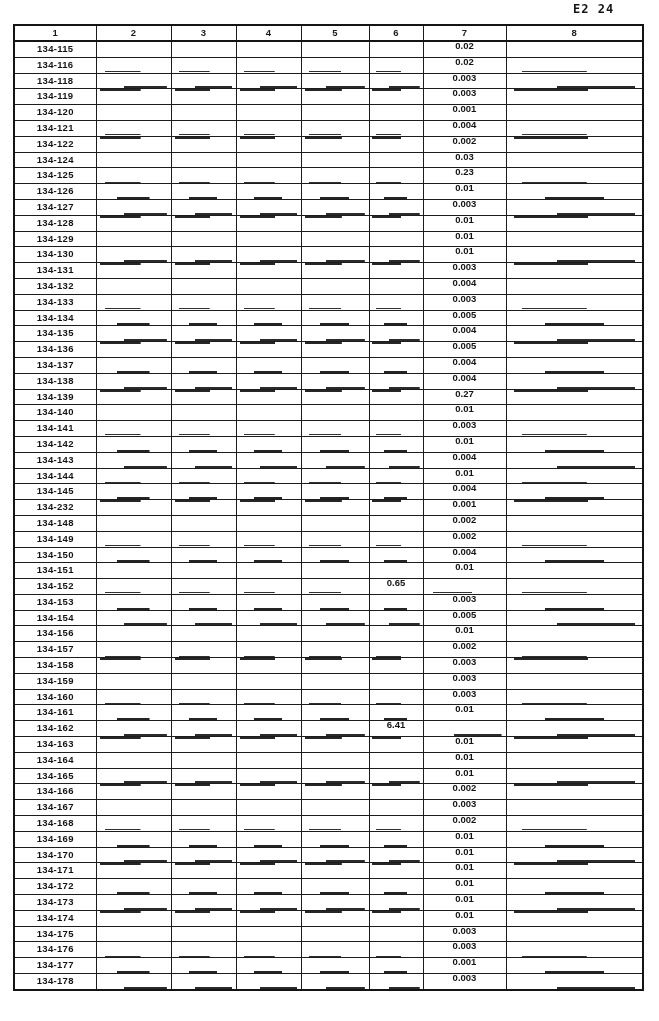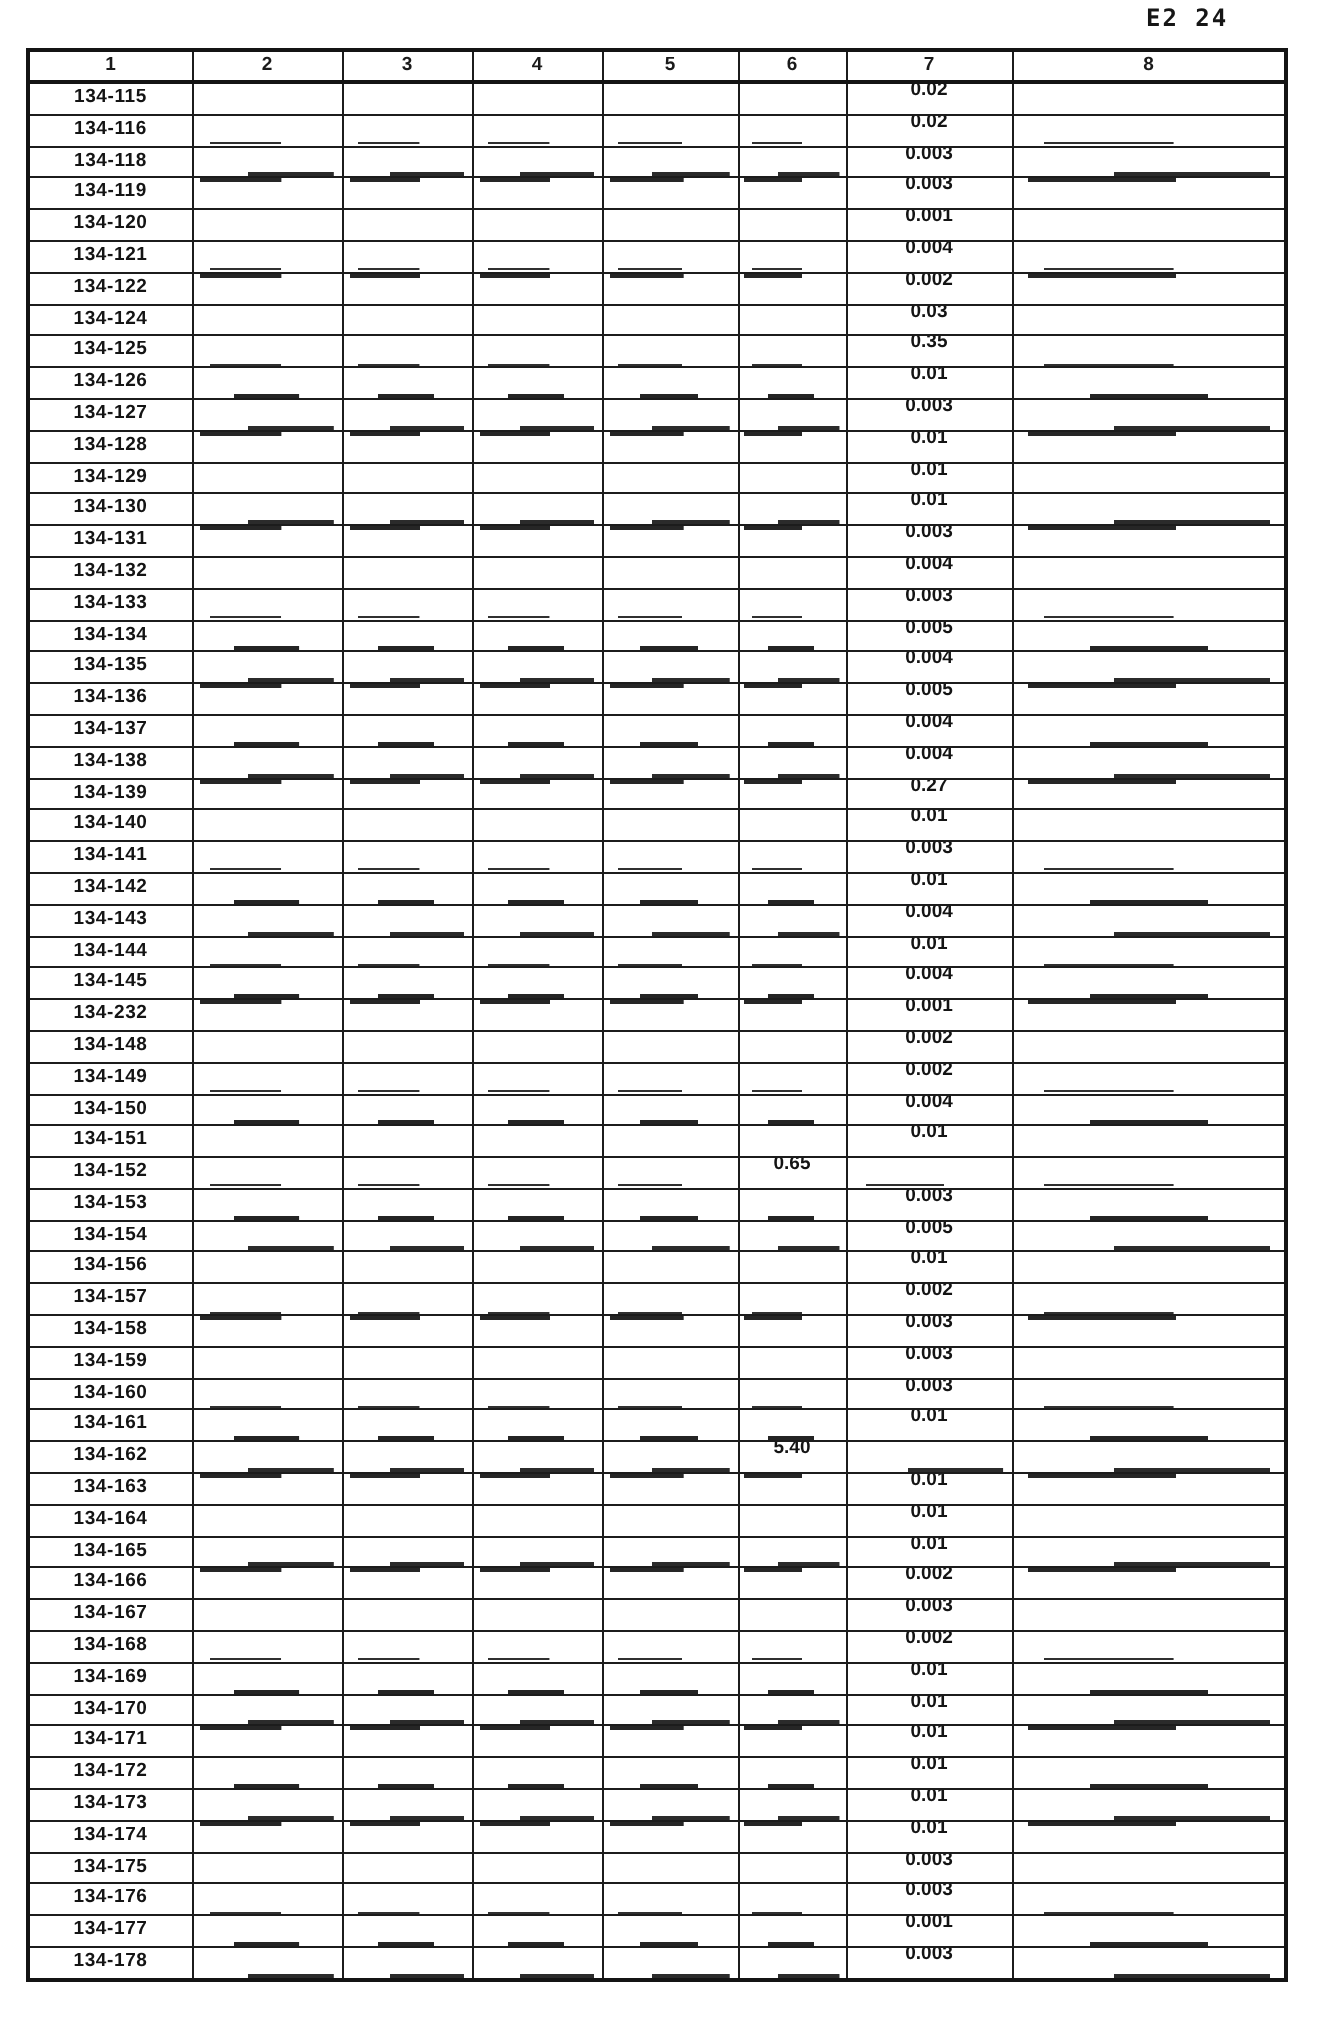--- a/index.html
+++ b/index.html
@@ -182,21 +182,21 @@
           <td class="val-cell"><span>0.03</span></td>
           <td class="empty-cell"></td>
         </tr>
         <tr>
           <td class="id-cell">134-125</td>
           <td class="empty-cell streak-4"></td>
           <td class="empty-cell streak-4"></td>
           <td class="empty-cell streak-4"></td>
           <td class="empty-cell streak-4"></td>
           <td class="empty-cell streak-4"></td>
-          <td class="val-cell"><span>0.35</span></td>
+          <td class="val-cell"><span>0.23</span></td>
           <td class="empty-cell streak-4"></td>
         </tr>
         <tr>
           <td class="id-cell">134-126</td>
           <td class="empty-cell streak-3"></td>
           <td class="empty-cell streak-3"></td>
           <td class="empty-cell streak-3"></td>
           <td class="empty-cell streak-3"></td>
           <td class="empty-cell streak-3"></td>
           <td class="val-cell"><span>0.01</span></td>
@@ -531,21 +531,21 @@
           <td class="empty-cell streak-3"></td>
           <td class="val-cell"><span>0.01</span></td>
           <td class="empty-cell streak-3"></td>
         </tr>
         <tr>
           <td class="id-cell">134-162</td>
           <td class="empty-cell streak-2"></td>
           <td class="empty-cell streak-2"></td>
           <td class="empty-cell streak-2"></td>
           <td class="empty-cell streak-2"></td>
-          <td class="val-cell"><span>5.40</span></td>
+          <td class="val-cell"><span>6.41</span></td>
           <td class="empty-cell streak-2"></td>
           <td class="empty-cell streak-2"></td>
         </tr>
         <tr>
           <td class="id-cell">134-163</td>
           <td class="empty-cell streak-1"></td>
           <td class="empty-cell streak-1"></td>
           <td class="empty-cell streak-1"></td>
           <td class="empty-cell streak-1"></td>
           <td class="empty-cell streak-1"></td>

